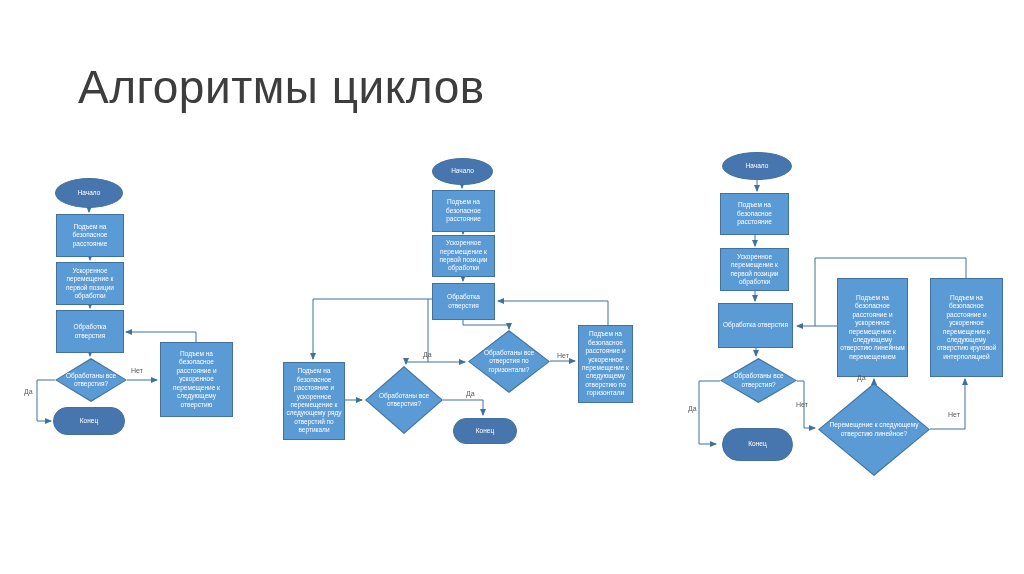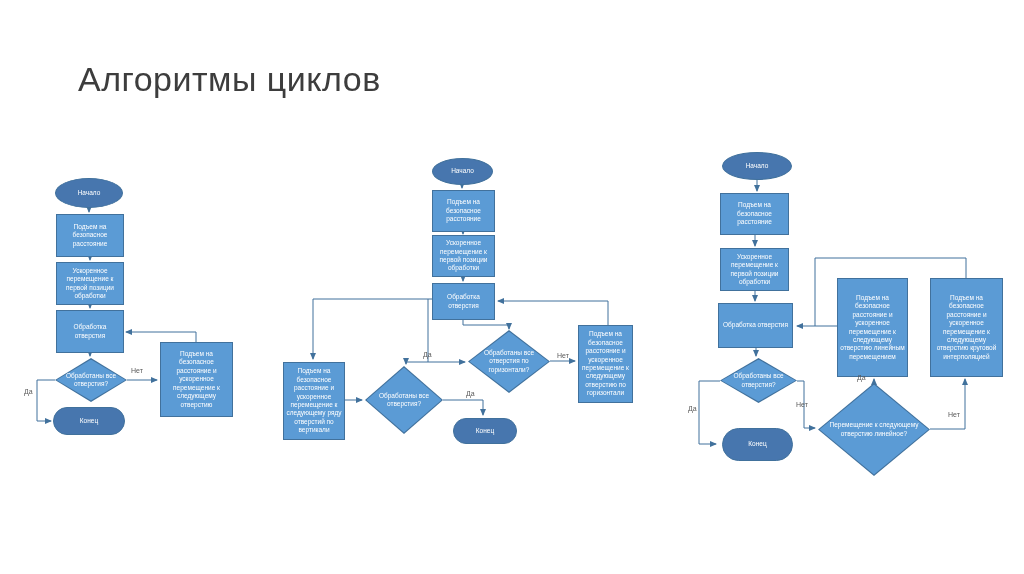--- a/index.html
+++ b/index.html
@@ -1,18 +1,18 @@
 <!DOCTYPE html>
 <html><head>
 <meta charset="utf-8">
 <style>
   html,body{margin:0;padding:0;background:#fff;}
   #slide{position:relative;width:1024px;height:574px;background:#ffffff;overflow:hidden;
          font-family:"Liberation Sans","DejaVu Sans",sans-serif;}
-  #title{position:absolute;left:78px;top:60px;font-size:34px;font-weight:300;color:#3d3d3d;letter-spacing:.5px;}
+  #title{position:absolute;left:78px;top:60px;font-size:46px;font-weight:300;color:#3d3d3d;letter-spacing:.5px;}
   .layer{position:absolute;inset:0;}
   .node{position:absolute;display:flex;align-items:center;justify-content:center;text-align:center;
         color:#ffffff;font-size:6.5px;line-height:1.3;box-sizing:border-box;padding:2px;}
   .box{background:#5B9BD5;border:1px solid #41719C;}
   .oval{background:#4776AE;border:1px solid #41719C;border-radius:50%;}
   .stadium{background:#4776AE;border:1px solid #41719C;border-radius:999px;}
   .diamond{position:absolute;}
   .d-bg{position:absolute;inset:0;background:#41719C;clip-path:polygon(50% 0,100% 50%,50% 100%,0 50%);}
   .d-fill{position:absolute;inset:1.5px;background:#5B9BD5;clip-path:polygon(50% 0,100% 50%,50% 100%,0 50%);}
   .d-txt{position:absolute;inset:0;display:flex;align-items:center;justify-content:center;text-align:center;

